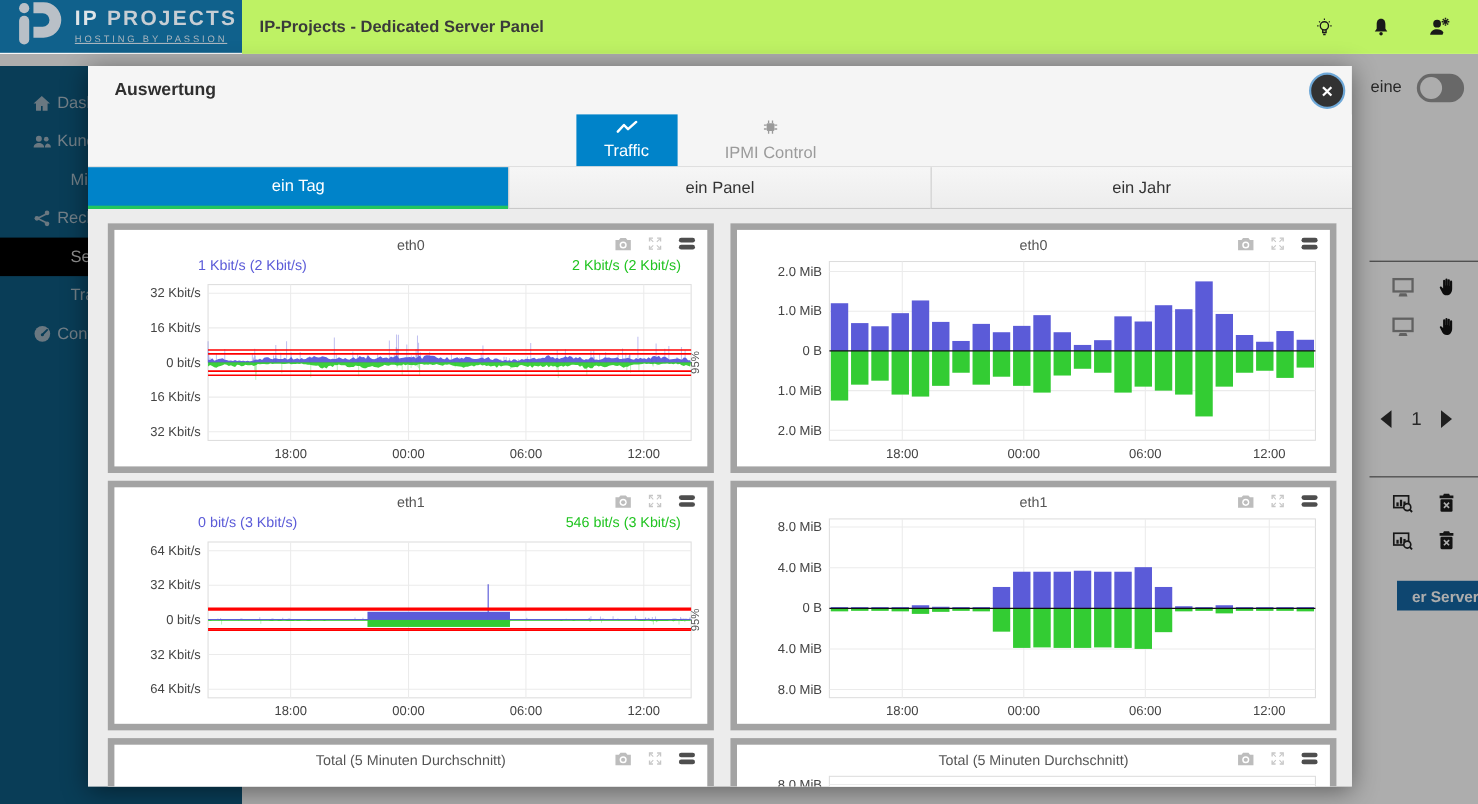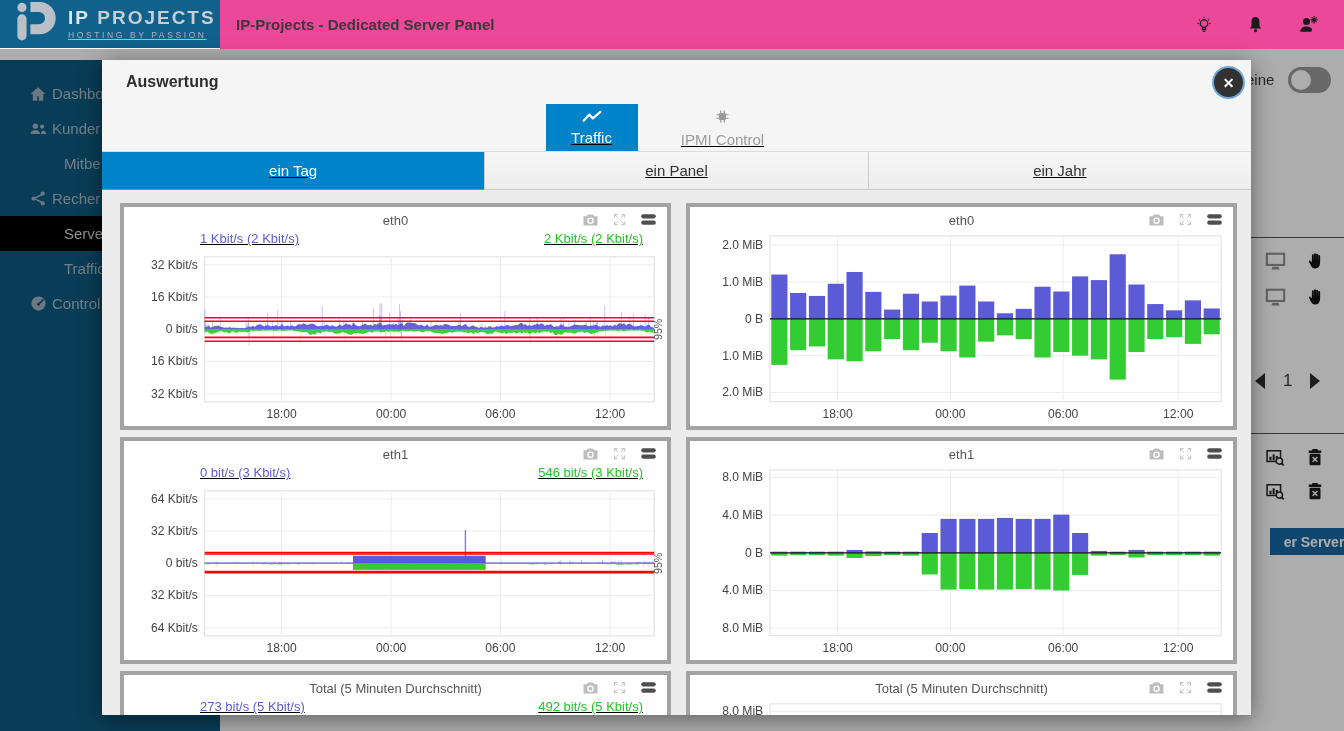--- a/index.html
+++ b/index.html
@@ -1,20 +1,20 @@
 <!DOCTYPE html>
 <html><head>
 <meta charset="utf-8">
 <style>
   html,body{margin:0;padding:0;background:#888;}
   *{box-sizing:border-box;font-family:"Liberation Sans",sans-serif;}
   .app{position:relative;width:1344px;height:731px;overflow:hidden;background:#fff;}
 
   
-  .topbar{position:absolute;left:220px;top:0;right:0;height:49px;background:#ec4899;z-index:6;display:flex;align-items:center;}
+  .topbar{position:absolute;left:220px;top:0;right:0;height:49px;background:#bef264;z-index:6;display:flex;align-items:center;}
   .topbar-title{font-size:15px;font-weight:bold;color:#3a3a3a;margin-left:16px;}
   .topbar-icons{margin-left:auto;display:flex;align-items:center;gap:33px;padding-right:24px;}
   .topbar-icons span{display:inline-flex;cursor:pointer;}
 
   .logo-block{position:absolute;left:0;top:0;width:220px;height:48px;background:#10618c;z-index:7;display:flex;align-items:center;padding-left:12px;}
   .logo-text{margin-left:10px;line-height:1;}
   .logo-title{font-size:19px;font-weight:bold;color:#c7ced4;letter-spacing:2px;}
   .logo-title b{color:#dfe5e9;}
   .logo-sub{font-size:8.5px;color:#aab6bf;letter-spacing:2.6px;margin-top:4px;text-decoration:underline;}
 
@@ -37,38 +37,38 @@
   .bg-row span{display:inline-flex;cursor:pointer;}
   .bg-pg{left:1255px;width:89px;display:flex;align-items:center;gap:18px;}
   .pg-prev,.pg-next{width:0;height:0;border-top:8px solid transparent;border-bottom:8px solid transparent;cursor:pointer;}
   .pg-prev{border-right:10px solid #2f2f2f;}
   .pg-next{border-left:10px solid #2f2f2f;}
   .pg-num{font-size:17px;color:#3c3c3c;}
   .bg-btn{left:1230px;top:528px;width:88px;height:27px;background:#1668a5;color:#fff;font-size:14px;font-weight:bold;border:none;display:flex;align-items:center;justify-content:center;cursor:pointer;margin-left:40px;}
 
   
   .overlay{position:absolute;left:0;top:49px;right:0;bottom:0;background:rgba(0,0,0,0.32);z-index:4;}
-  .modal{position:absolute;left:102px;top:60px;width:1149px;height:655px;background:#f5f5f5;z-index:10;box-shadow:0 4px 22px rgba(0,0,0,.45);overflow:hidden;text-decoration:underline;}
+  .modal{position:absolute;left:80px;top:60px;width:1149px;height:655px;background:#f5f5f5;z-index:10;box-shadow:0 4px 22px rgba(0,0,0,.45);overflow:hidden;}
   .modal-head{position:relative;height:44px;}
   .modal-title{position:absolute;left:24px;top:13px;font-size:16px;font-weight:bold;color:#2f2f2f;}
   .modal-close{position:absolute;right:8px;top:8px;width:29px;height:29px;border-radius:50%;background:#323232;color:#fff;display:flex;align-items:center;justify-content:center;font-size:14px;font-weight:bold;cursor:pointer;box-shadow:0 0 0 2px #6ea8d8;}
 
   .tabs-row{height:48px;background:#f5f5f5;border-bottom:1px solid #ddd;display:flex;justify-content:center;}
   .tab{display:flex;flex-direction:column;align-items:center;justify-content:center;gap:3px;font-size:15px;cursor:pointer;}
   .tab.active{background:#0083c9;color:#fff;width:92px;}
   .tab.inactive{color:#9b9b9b;width:170px;}
 
   .subtabs-row{height:38px;display:flex;}
   .subtab{flex:1;display:flex;align-items:center;justify-content:center;font-size:15px;color:#333;background:linear-gradient(#f6f6f6,#ededed);border-bottom:1px solid #c9c9c9;border-left:1px solid #ccc;cursor:pointer;}
   .subtab:first-child{border-left:none;}
-  .subtab.active{background:#0083c9;color:#fff;border-bottom:1px solid #22c55e;}
+  .subtab.active{background:#0083c9;color:#fff;border-bottom:3px solid #22c55e;}
 
   .charts-wrap{background:#ececec;height:calc(100% - 130px);padding:13px 14px 0 18px;}
   .charts-grid{display:grid;grid-template-columns:551px 551px;column-gap:15px;row-gap:7px;}
-  .card{width:551px;height:227px;background:#fff;border:4px solid #a3a3a3;display:flex;flex-direction:column;}
+  .card{width:551px;height:227px;background:#fff;border:6px solid #a3a3a3;display:flex;flex-direction:column;}
   .card-head{position:relative;height:24px;flex:none;}
   .card-title{position:absolute;left:0;right:0;top:6px;text-align:center;font-size:13px;color:#555;}
   .card-icons{position:absolute;right:10px;top:5px;display:flex;align-items:center;gap:13px;}
   .card-icons span{display:inline-flex;cursor:pointer;}
   .card-legend{height:21px;flex:none;display:flex;justify-content:space-between;padding:0 24px 0 76px;font-size:13px;}
   .card-legend .lg-in{color:#5b5bd8;}
   .card-legend .lg-out{color:#21c421;text-align:center;}
   .card svg.plot{flex:1;width:549px;display:block;}
 </style>
 </head>
@@ -817,24 +817,20 @@
                   </svg>
                 </span>
                 <span>
                   <svg viewBox="0 0 20 16" width="17" height="13" fill="#4e4e4e">
                     <rect x="1" y="1.5" width="18" height="5.2" rx="2.6"></rect>
                     <rect x="1" y="9.3" width="18" height="5.2" rx="2.6"></rect>
                   </svg>
                 </span>
               </div>
             </div>
-            <div class="card-legend">
-              <span class="lg-in">273 bit/s (5 Kbit/s)</span>
-              <span class="lg-out">492 bit/s (5 Kbit/s)</span>
-            </div>
           </div>
           <div class="card">
             <div class="card-head">
               <div class="card-title">Total (5 Minuten Durchschnitt)</div>
               <div class="card-icons">
                 <span>
                   <svg viewBox="0 0 24 20" width="17" height="14" fill="#bdbdbd">
                     <path d="M2 4.5h4.5L8.5 2h7L17.5 4.5H22V18H2z"></path>
                     <circle cx="12" cy="11" r="4.6" fill="#fff"></circle>
                     <circle cx="12" cy="11" r="2.7" fill="#bdbdbd"></circle>

